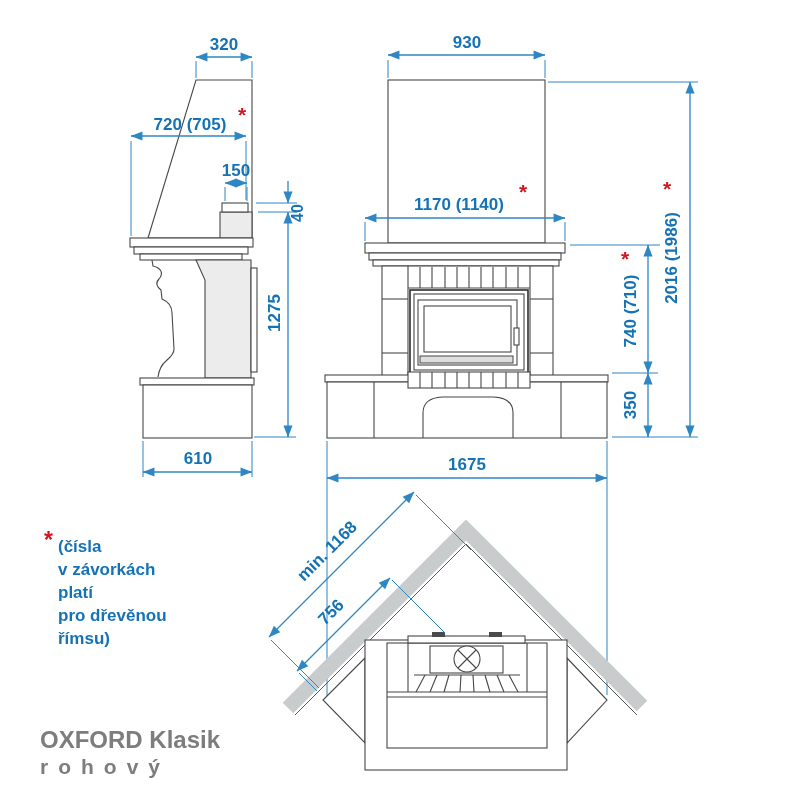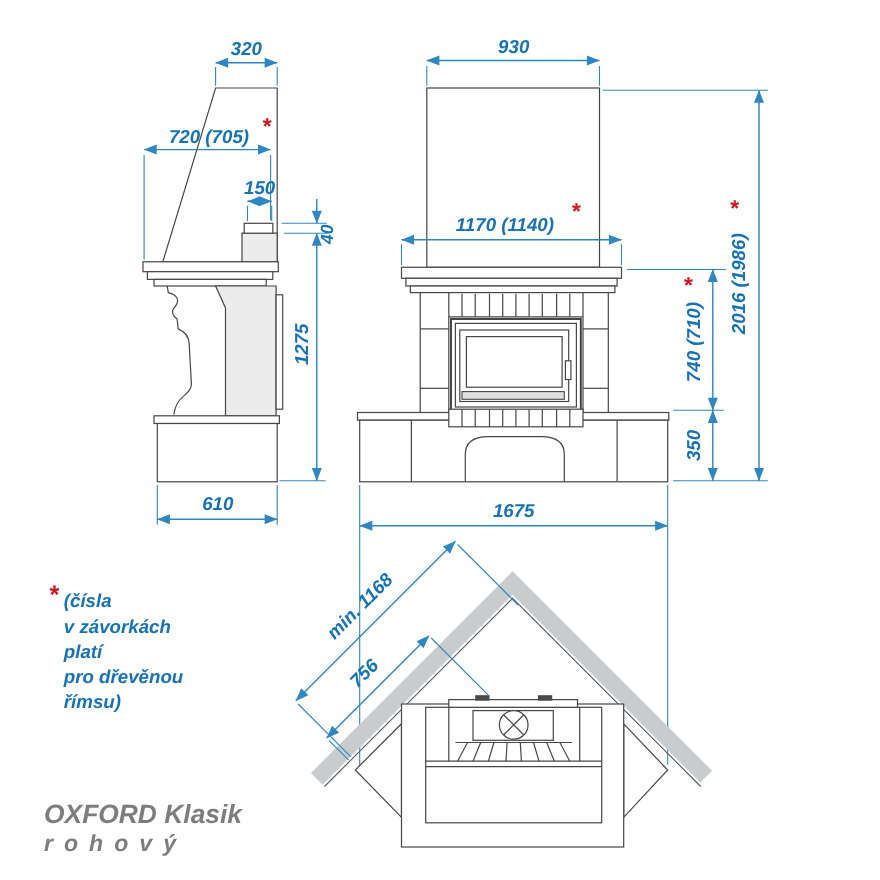--- a/index.html
+++ b/index.html
@@ -1,16 +1,16 @@
 <!DOCTYPE html>
 <html><head>
 <meta charset="utf-8">
 <style>
   html,body{margin:0;padding:0;background:#ffffff;}
-  .page{width:800px;height:800px;position:relative;background:#fff;overflow:hidden;font-style:italic;}
+  .page{width:800px;height:800px;position:relative;background:#fff;overflow:hidden;}
   svg{display:block;}
   svg text{font-family:"Liberation Sans","DejaVu Sans",sans-serif;}
   .dtext{fill:#1573b5;font-weight:bold;font-size:17px;}
   .dtext-sm{fill:#1573b5;font-weight:bold;font-size:16px;}
   .ast{fill:#d11620;font-weight:bold;font-size:21px;}
   .dline{stroke:#2e86c3;stroke-width:1.3;fill:none;}
   .eline{stroke:#2e86c3;stroke-width:1;fill:none;}
   .edge{stroke:#474747;stroke-width:1.1;fill:none;}
   .edge-thick{stroke:#3a3a3a;stroke-width:1.7;fill:none;}
   .shape{stroke:#474747;stroke-width:1.1;fill:#ffffff;}

